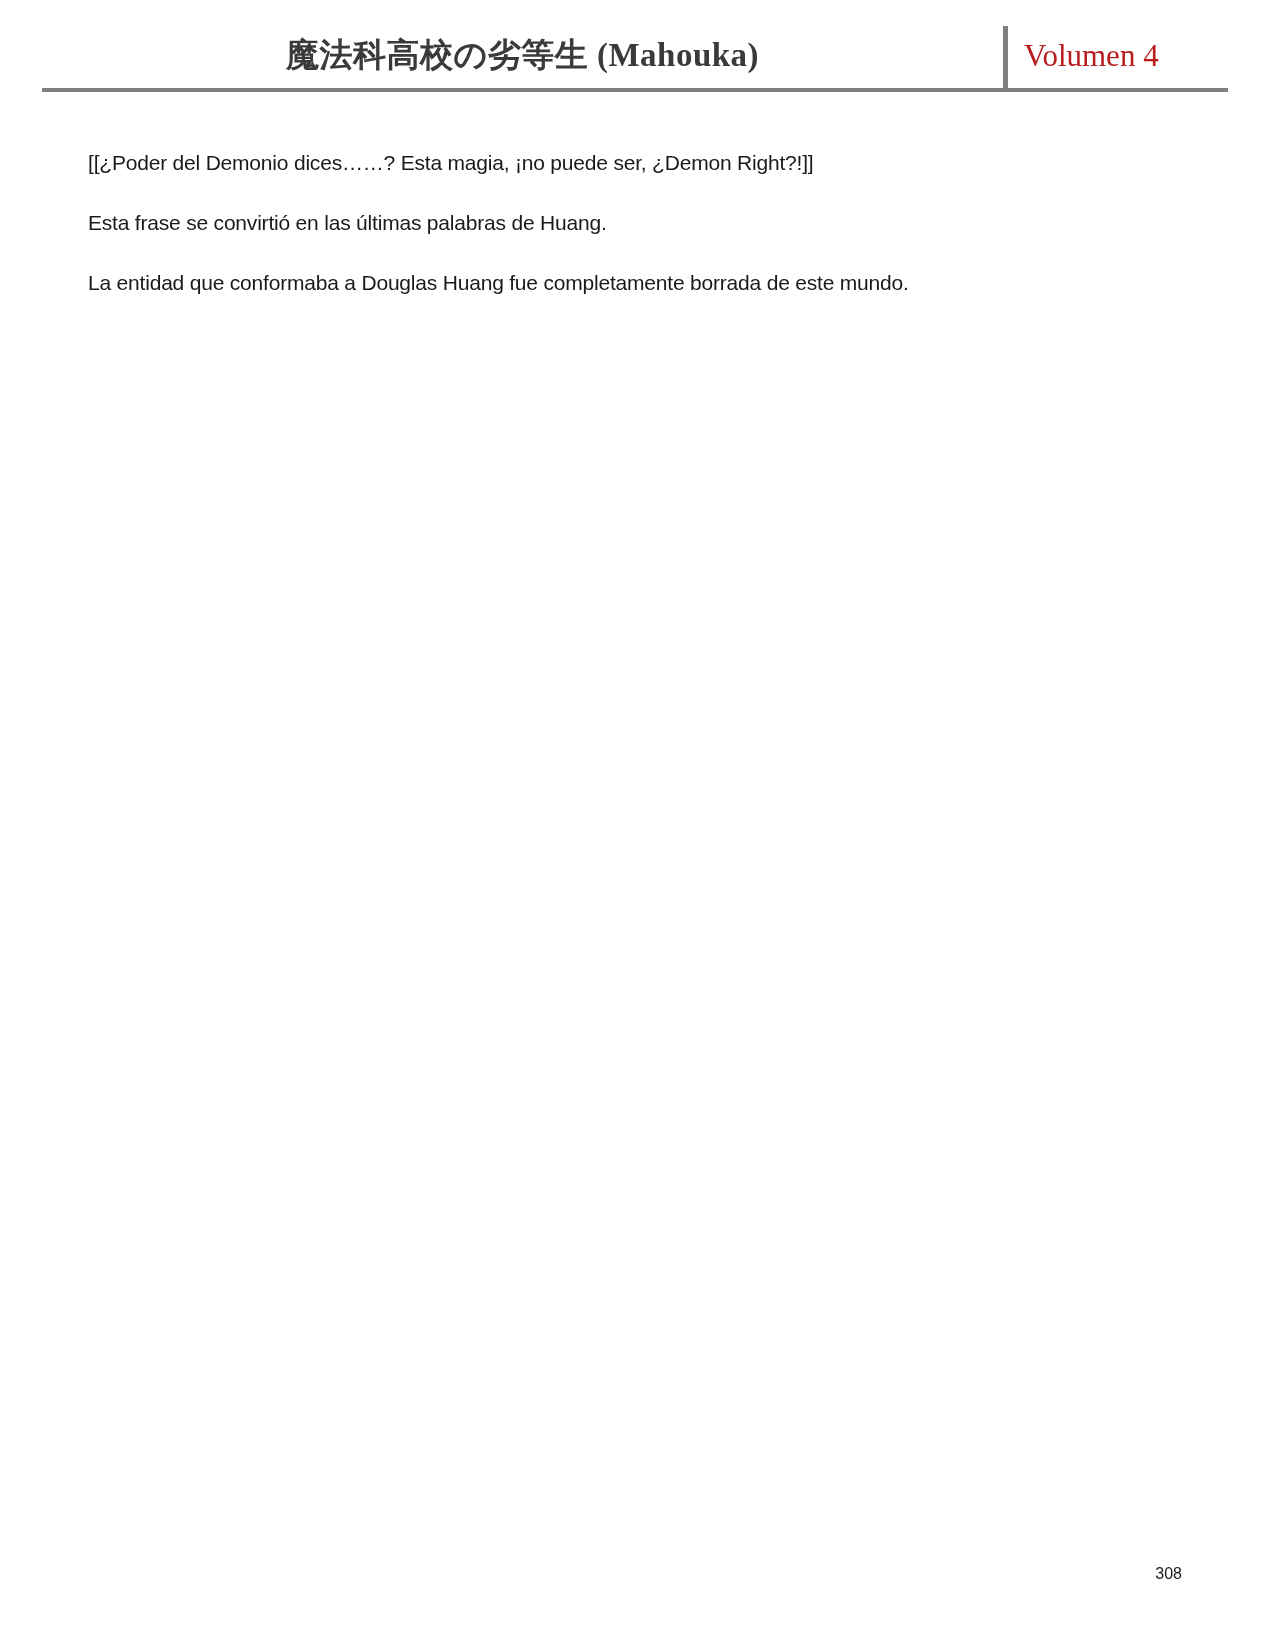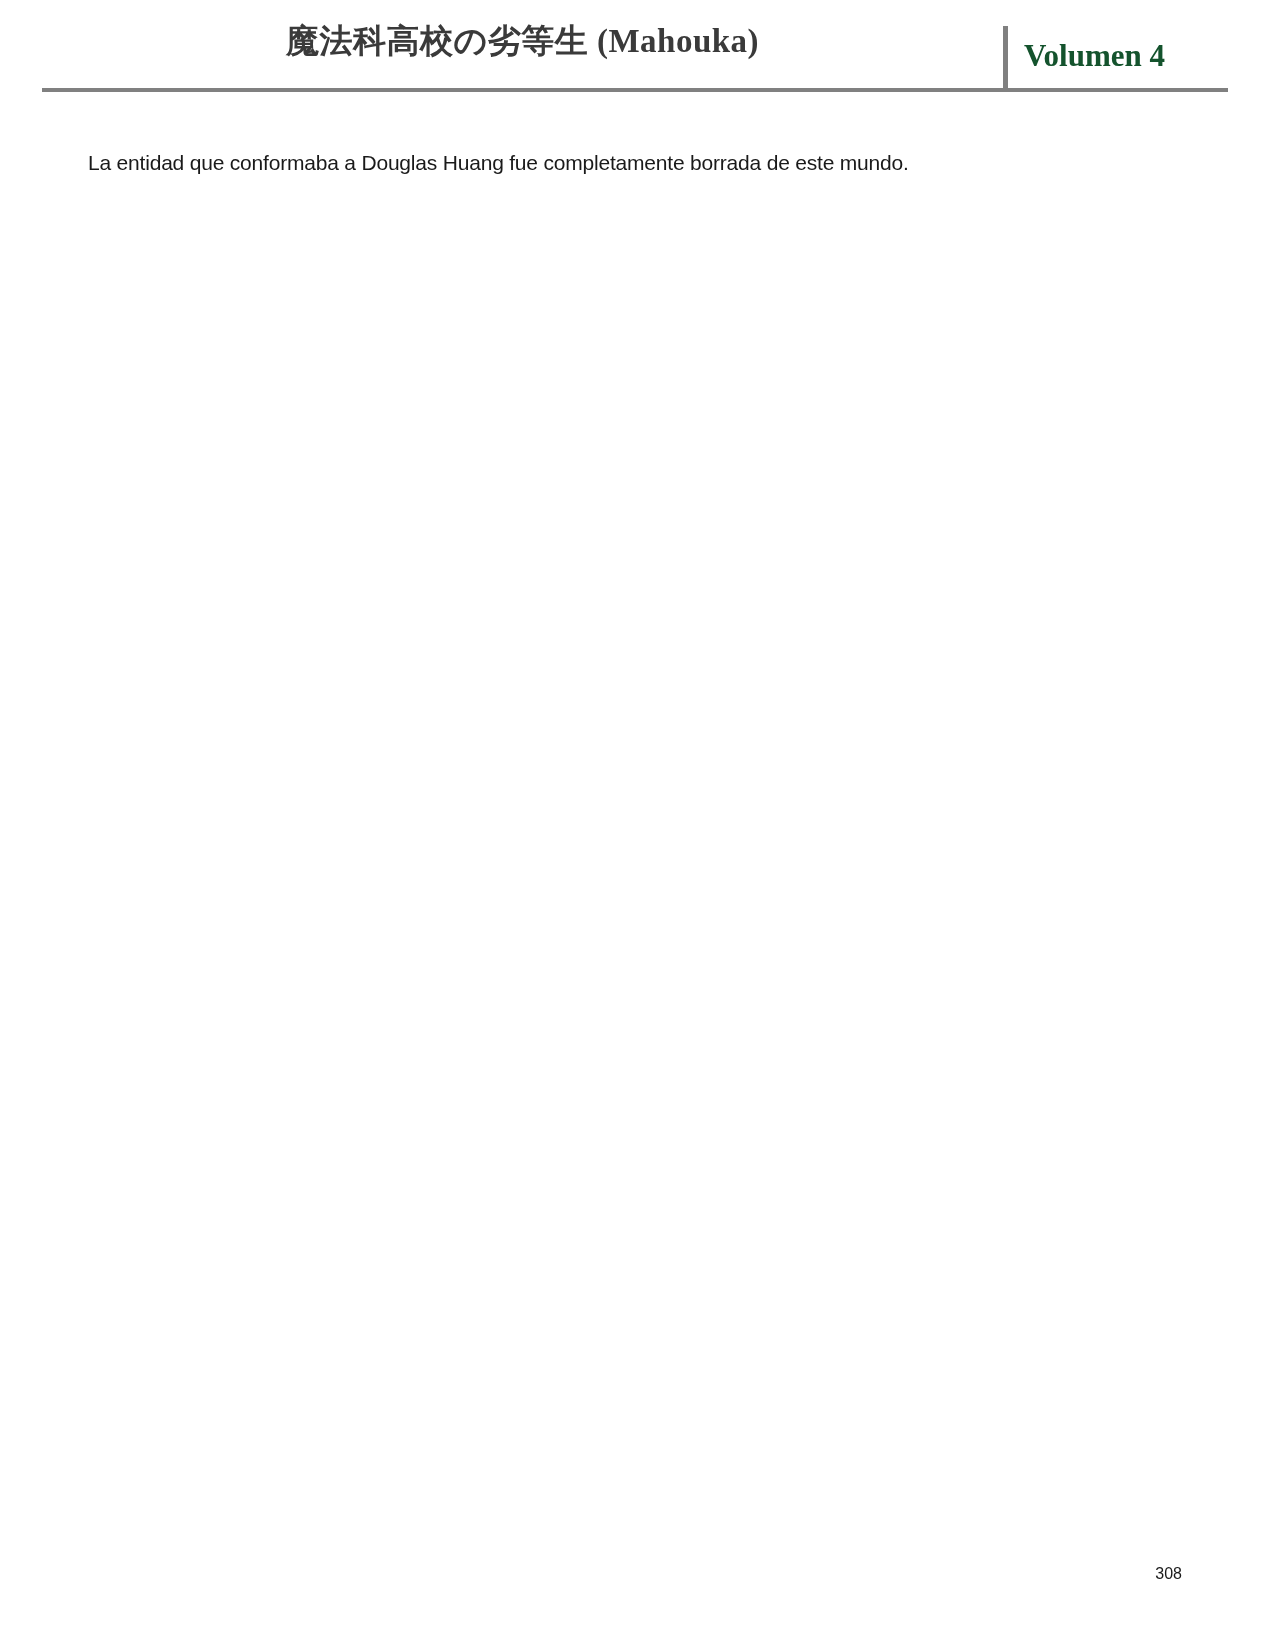--- a/index.html
+++ b/index.html
@@ -22,21 +22,21 @@
     height: 92px;
   }
   .header-row {
     display: flex;
     align-items: flex-end;
     height: 88px;
   }
   .header-title-cell {
     flex: 1;
     text-align: center;
-    padding-bottom: 24px;
+    padding-bottom: 10px;
   }
   .header-title {
     font-family: "Liberation Serif", "DejaVu Serif", serif;
     font-size: 33px;
     font-weight: bold;
     color: #3a3a3a;
     letter-spacing: 0.5px;
     white-space: nowrap;
   }
   .header-vdivider {
@@ -46,22 +46,22 @@
     align-self: flex-end;
   }
   .header-volume-cell {
     width: 220px;
     padding-left: 16px;
     padding-bottom: 14px;
   }
   .header-volume {
     font-family: "Liberation Serif", "DejaVu Serif", serif;
     font-size: 31px;
-    font-weight: bold;
-    color: #14532d;
+    font-weight: normal;
+    color: #b91c1c;
     white-space: nowrap;
   }
   .header-rule {
     position: absolute;
     left: 0;
     top: 88px;
     width: 1186px;
     height: 4px;
     background: #808080;
   }
@@ -100,18 +100,20 @@
       </div>
       <div class="header-vdivider"></div>
       <div class="header-volume-cell">
         <span class="header-volume">Volumen 4</span>
       </div>
     </div>
     <div class="header-rule"></div>
   </div>
 
   <div class="body-text">
+    <p>[[¿Poder del Demonio dices……? Esta magia, ¡no puede ser, ¿Demon Right?!]]</p>
+    <p>Esta frase se convirtió en las últimas palabras de Huang.</p>
     <p>La entidad que conformaba a Douglas Huang fue completamente borrada de este mundo.</p>
   </div>
 
   <div class="page-number">308</div>
 
 </div>
 
 </body></html>

